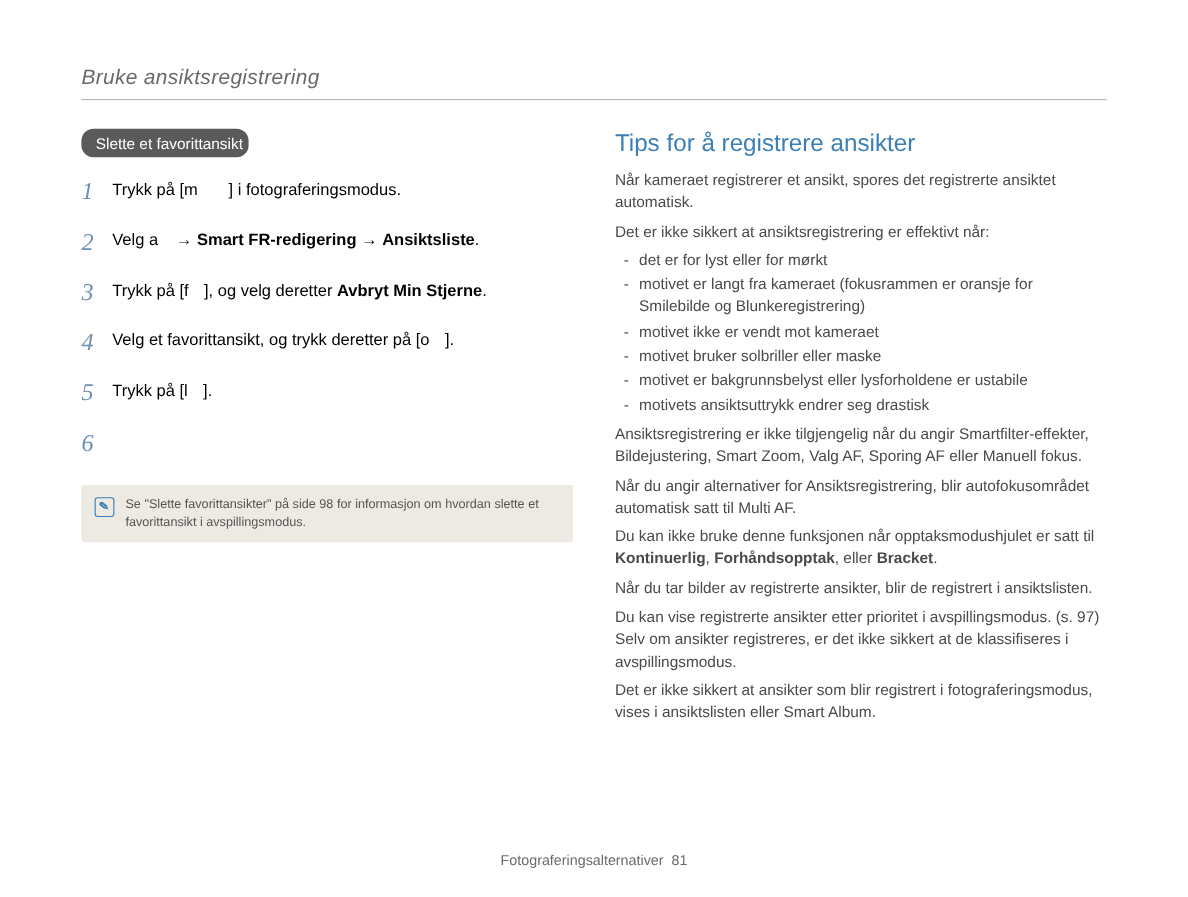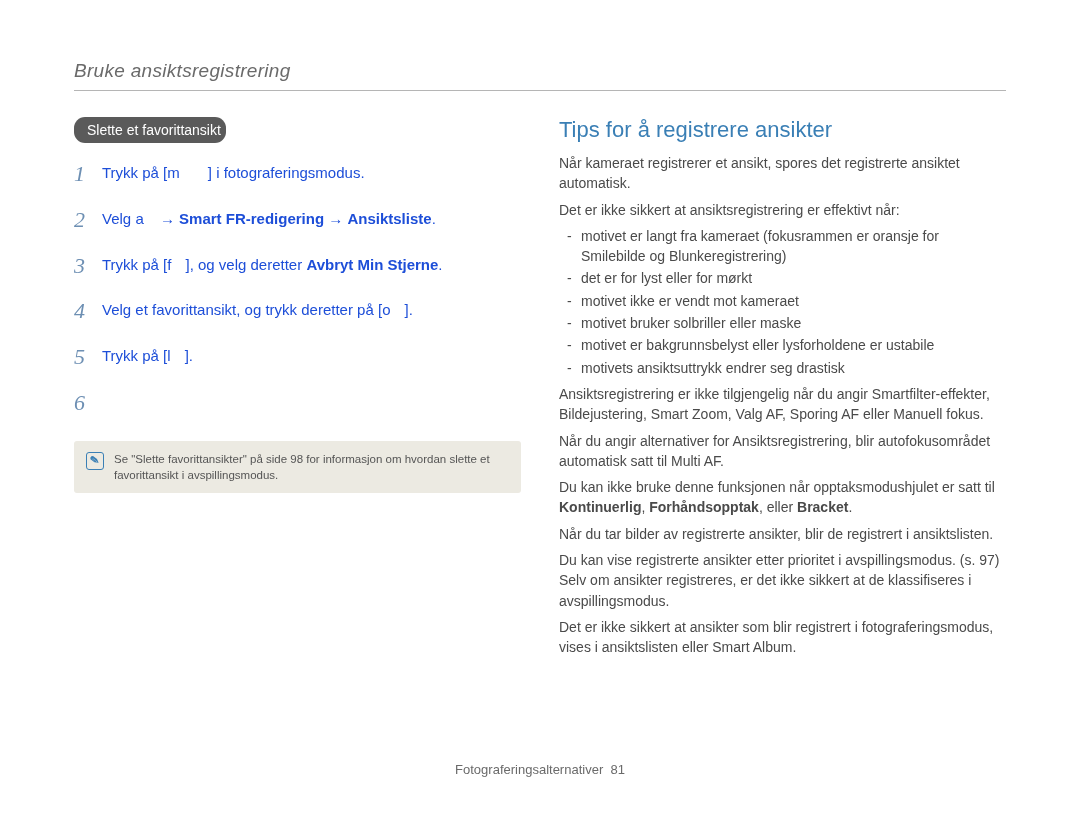--- a/index.html
+++ b/index.html
@@ -54,21 +54,21 @@
       font-style: italic;
       font-family: Georgia, 'Times New Roman', serif;
       font-size: 22px;
       color: #6d8fb3;
       width: 28px;
       flex-shrink: 0;
       font-weight: 400;
     }
     .step-text {
       padding-top: 3px;
-      color: #1d4ed8;
+      color: #000000;
       text-align: right;
     }
     .step-text b { font-weight: 700; }
     .note-box {
       margin-top: 22px;
       background: #eceae2;
       border-radius: 3px;
       padding: 10px 14px 10px 12px;
       display: flex;
       align-items: flex-start;
@@ -116,21 +116,21 @@
     }
     .bullet-list li::before {
       content: "-";
       position: absolute;
       left: 0;
       top: 0;
     }
     .tips-body b { font-weight: 700; }
     .footer {
       position: absolute;
-      bottom: 38px;
+      bottom: 26px;
       left: 0;
       width: 100%;
       text-align: center;
       font-size: 13px;
       color: #6a6a6a;
     }
   </style>
 </head>
 <body>
 
@@ -185,22 +185,22 @@
       <div class="note-text">Se "Slette favorittansikter" på side 98 for informasjon om hvordan slette et favorittansikt i avspillingsmodus.</div>
     </div>
   </div>
 
   <div class="col">
     <h2 class="tips-heading">Tips for å registrere ansikter</h2>
     <div class="tips-body">
       <p>Når kameraet registrerer et ansikt, spores det registrerte ansiktet automatisk.</p>
       <p>Det er ikke sikkert at ansiktsregistrering er effektivt når:</p>
       <ul class="bullet-list">
+        <li>det er for lyst eller for mørkt</li>
         <li>motivet er langt fra kameraet (fokusrammen er oransje for Smilebilde og Blunkeregistrering)</li>
-        <li>det er for lyst eller for mørkt</li>
         <li>motivet ikke er vendt mot kameraet</li>
         <li>motivet bruker solbriller eller maske</li>
         <li>motivet er bakgrunnsbelyst eller lysforholdene er ustabile</li>
         <li>motivets ansiktsuttrykk endrer seg drastisk</li>
       </ul>
       <p>Ansiktsregistrering er ikke tilgjengelig når du angir Smartfilter-effekter, Bildejustering, Smart Zoom, Valg AF, Sporing AF eller Manuell fokus.</p>
       <p>Når du angir alternativer for Ansiktsregistrering, blir autofokusområdet automatisk satt til Multi AF.</p>
       <p>
         <span>Du kan ikke bruke denne funksjonen når opptaksmodushjulet er satt til </span><b>Kontinuerlig</b><span>, </span><b>Forhåndsopptak</b><span>, eller </span><b>Bracket</b><span>.</span>
       </p>

